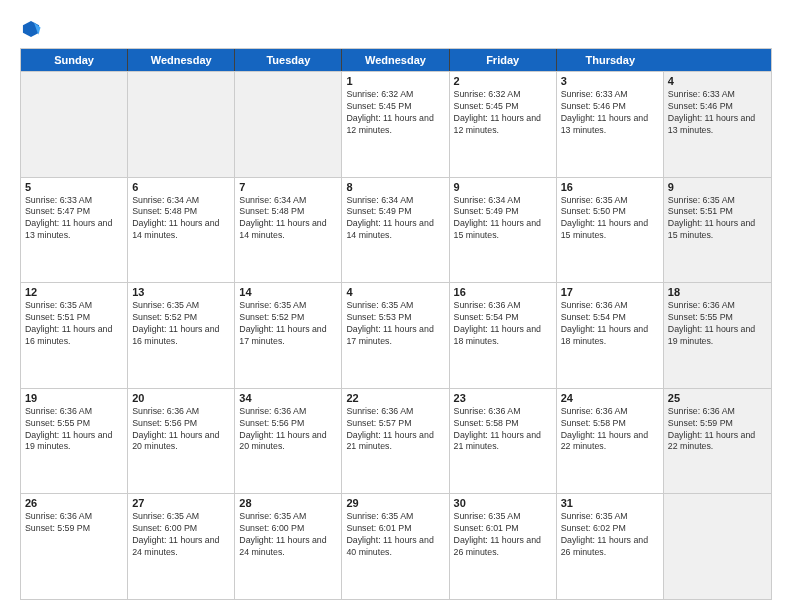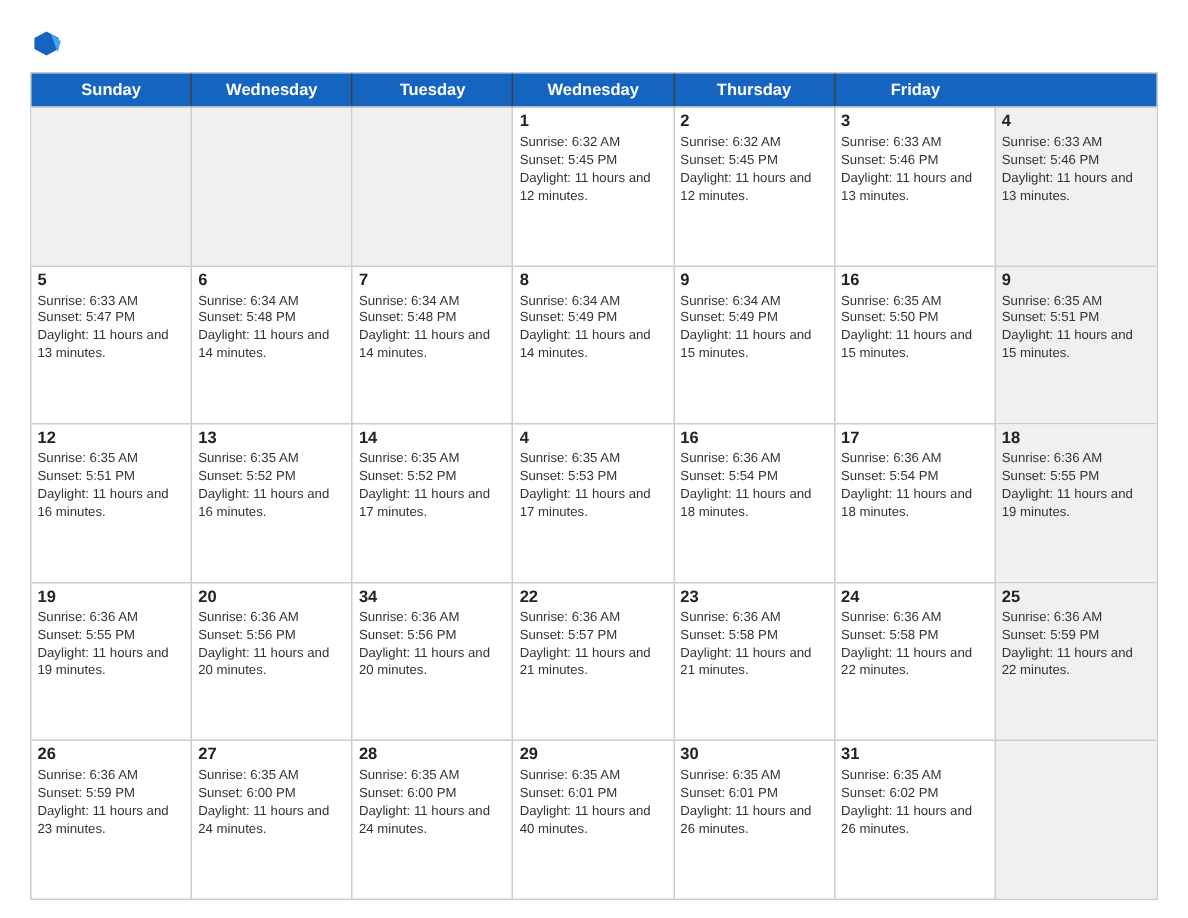--- a/index.html
+++ b/index.html
@@ -128,22 +128,22 @@
       <div class="subtitle"></div>
     </div>
   </div>
 
   <div class="calendar">
     <div class="cal-header-row">
     <div class="cal-header-cell">Sunday</div>
         <div class="cal-header-cell">Wednesday</div>
         <div class="cal-header-cell">Tuesday</div>
         <div class="cal-header-cell">Wednesday</div>
+        <div class="cal-header-cell">Friday</div>
         <div class="cal-header-cell">Thursday</div>
-        <div class="cal-header-cell">Friday</div>
       </div>
     <div class="cal-body">
     <div class="cal-week">
           <div class="cal-cell shaded empty"></div>
           <div class="cal-cell shaded empty"></div>
           <div class="cal-cell shaded empty"></div>
           <div class="cal-cell">
             <span class="day-num">1</span>
             <div class="cell-text">Sunrise: 6:32 AM</div>
             <div class="cell-text">Sunset: 5:45 PM</div>
@@ -298,21 +298,20 @@
             <div class="cell-text">Sunrise: 6:36 AM</div>
             <div class="cell-text">Sunset: 5:59 PM</div>
             <div class="cell-text">Daylight: 11 hours and 22 minutes.</div>
           </div>
         </div>
         <div class="cal-week">
           <div class="cal-cell">
             <span class="day-num">26</span>
             <div class="cell-text">Sunrise: 6:36 AM</div>
             <div class="cell-text">Sunset: 5:59 PM</div>
-            <div class="cell-text">Daylight: 11 hours and 23 minutes.</div>
           </div>
           <div class="cal-cell">
             <span class="day-num">27</span>
             <div class="cell-text">Sunrise: 6:35 AM</div>
             <div class="cell-text">Sunset: 6:00 PM</div>
             <div class="cell-text">Daylight: 11 hours and 24 minutes.</div>
           </div>
           <div class="cal-cell">
             <span class="day-num">28</span>
             <div class="cell-text">Sunrise: 6:35 AM</div>

